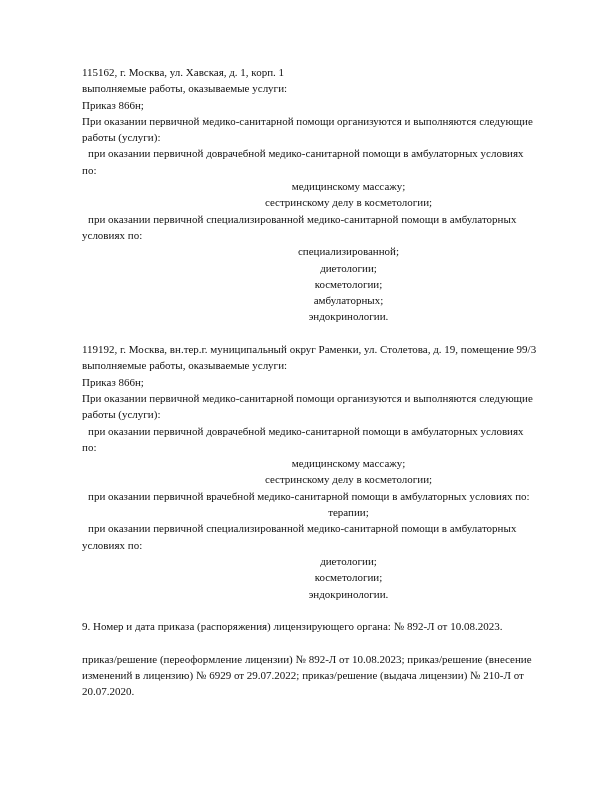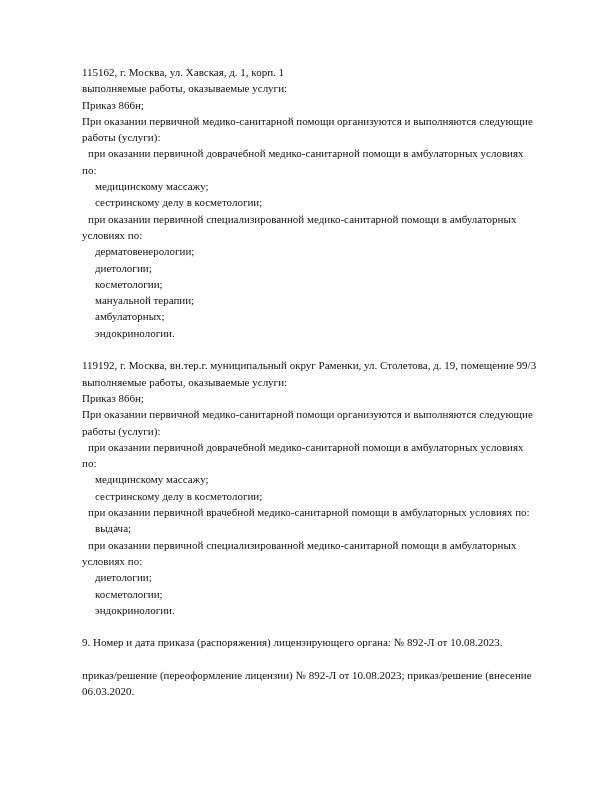--- a/index.html
+++ b/index.html
@@ -27,21 +27,21 @@
     .line {
       white-space: pre;
       display: block;
       height: 16.3px;
     }
     .gap {
       display: block;
       height: 16.3px;
     }
     .ind1 { padding-left: 6px; }
-    .ind2 { padding-left: 13px; }
+    .ind2 { padding-left: 13px; text-align: center; }
     .section { display: block; }
   </style>
 </head>
 <body>
 
 <div class="page">
 
   <div class="section">
     <span class="line">115162, г. Москва, ул. Хавская, д. 1, корп. 1</span>
     <span class="line">выполняемые работы, оказываемые услуги:</span>
@@ -49,58 +49,58 @@
     <span class="line">При оказании первичной медико-санитарной помощи организуются и выполняются следующие</span>
     <span class="line">работы (услуги):</span>
 
     <span class="line ind1">при оказании первичной доврачебной медико-санитарной помощи в амбулаторных условиях</span>
     <span class="line">по:</span>
     <span class="line ind2">медицинскому массажу;</span>
     <span class="line ind2">сестринскому делу в косметологии;</span>
 
     <span class="line ind1">при оказании первичной специализированной медико-санитарной помощи в амбулаторных</span>
     <span class="line">условиях по:</span>
-    <span class="line ind2">дерматовенерологии;</span>
+    <span class="line ind2">специализированной;</span>
     <span class="line ind2">диетологии;</span>
     <span class="line ind2">косметологии;</span>
-    <span class="line ind2">мануальной терапии;</span>
     <span class="line ind2">амбулаторных;</span>
     <span class="line ind2">эндокринологии.</span>
   </div>
 
   <span class="gap"></span>
 
   <div class="section">
     <span class="line">119192, г. Москва, вн.тер.г. муниципальный округ Раменки, ул. Столетова, д. 19, помещение 99/3</span>
     <span class="line">выполняемые работы, оказываемые услуги:</span>
     <span class="line">Приказ 866н;</span>
     <span class="line">При оказании первичной медико-санитарной помощи организуются и выполняются следующие</span>
     <span class="line">работы (услуги):</span>
 
     <span class="line ind1">при оказании первичной доврачебной медико-санитарной помощи в амбулаторных условиях</span>
     <span class="line">по:</span>
     <span class="line ind2">медицинскому массажу;</span>
     <span class="line ind2">сестринскому делу в косметологии;</span>
 
     <span class="line ind1">при оказании первичной врачебной медико-санитарной помощи в амбулаторных условиях по:</span>
-    <span class="line ind2">выдача;</span>
+    <span class="line ind2">терапии;</span>
 
     <span class="line ind1">при оказании первичной специализированной медико-санитарной помощи в амбулаторных</span>
     <span class="line">условиях по:</span>
     <span class="line ind2">диетологии;</span>
     <span class="line ind2">косметологии;</span>
     <span class="line ind2">эндокринологии.</span>
   </div>
 
   <span class="gap"></span>
 
   <div class="section">
     <span class="line">9. Номер и дата приказа (распоряжения) лицензирующего органа: № 892-Л от 10.08.2023.</span>
   </div>
 
   <span class="gap"></span>
 
   <div class="section">
     <span class="line">приказ/решение (переоформление лицензии) № 892-Л от 10.08.2023; приказ/решение (внесение</span>
-    <span class="line">06.03.2020.</span>
+    <span class="line">изменений в лицензию) № 6929 от 29.07.2022; приказ/решение (выдача лицензии) № 210-Л от</span>
+    <span class="line">20.07.2020.</span>
   </div>
 
 </div>
 
 </body></html>

